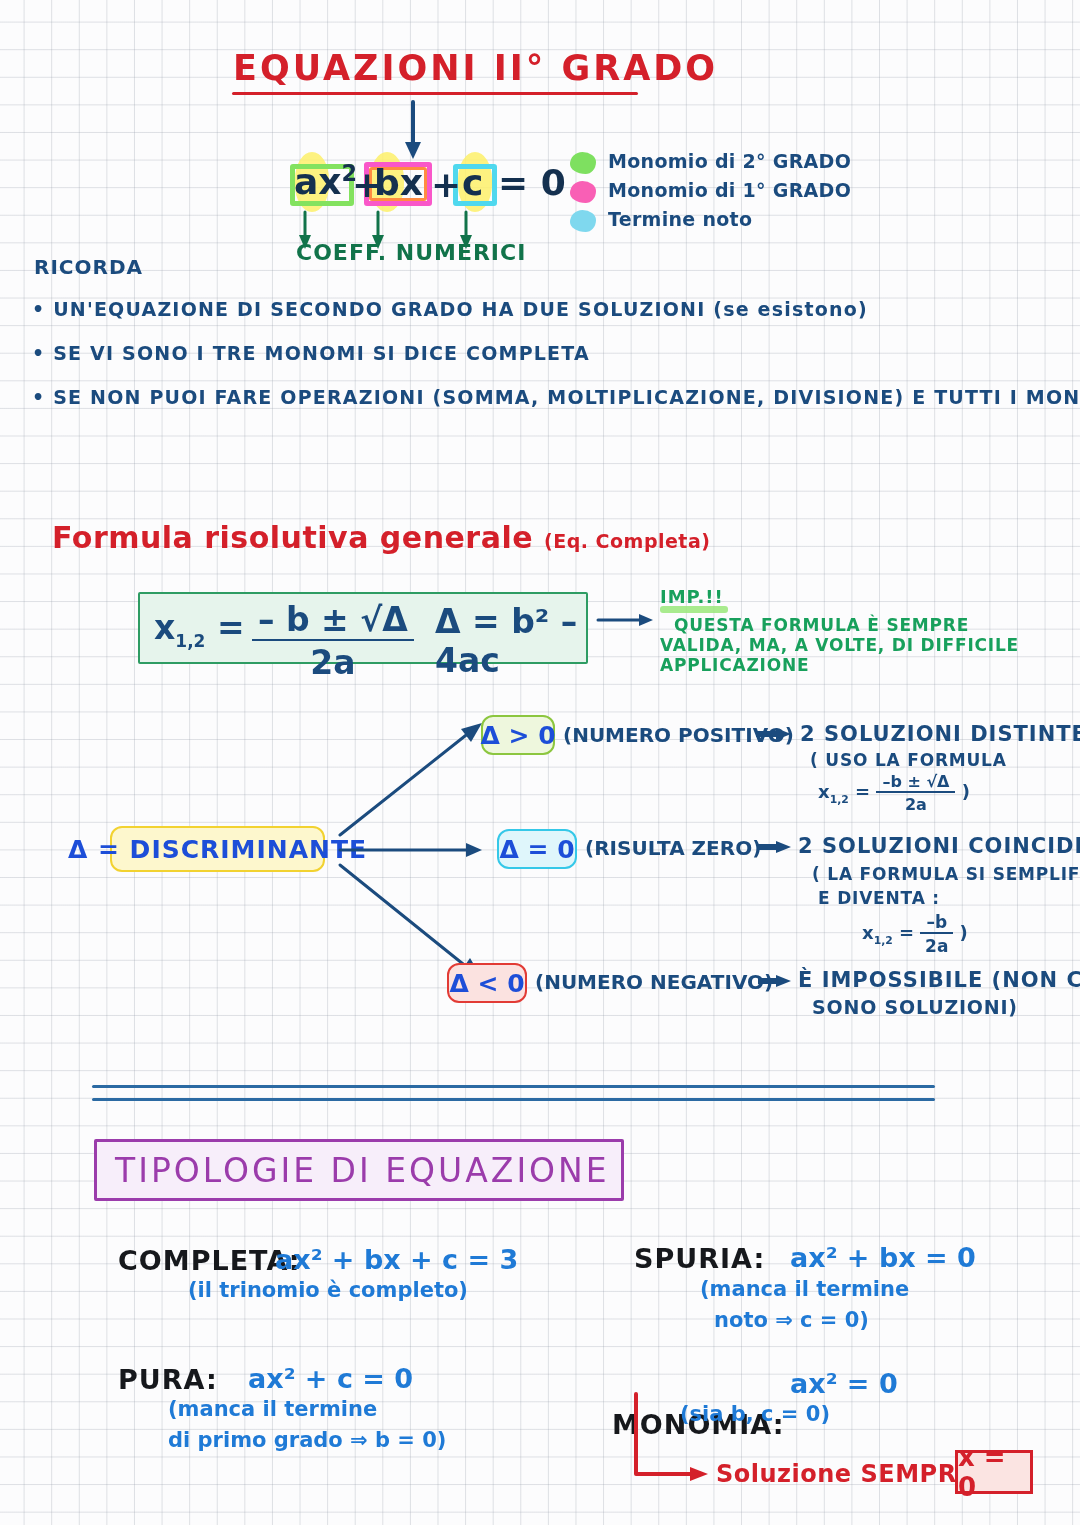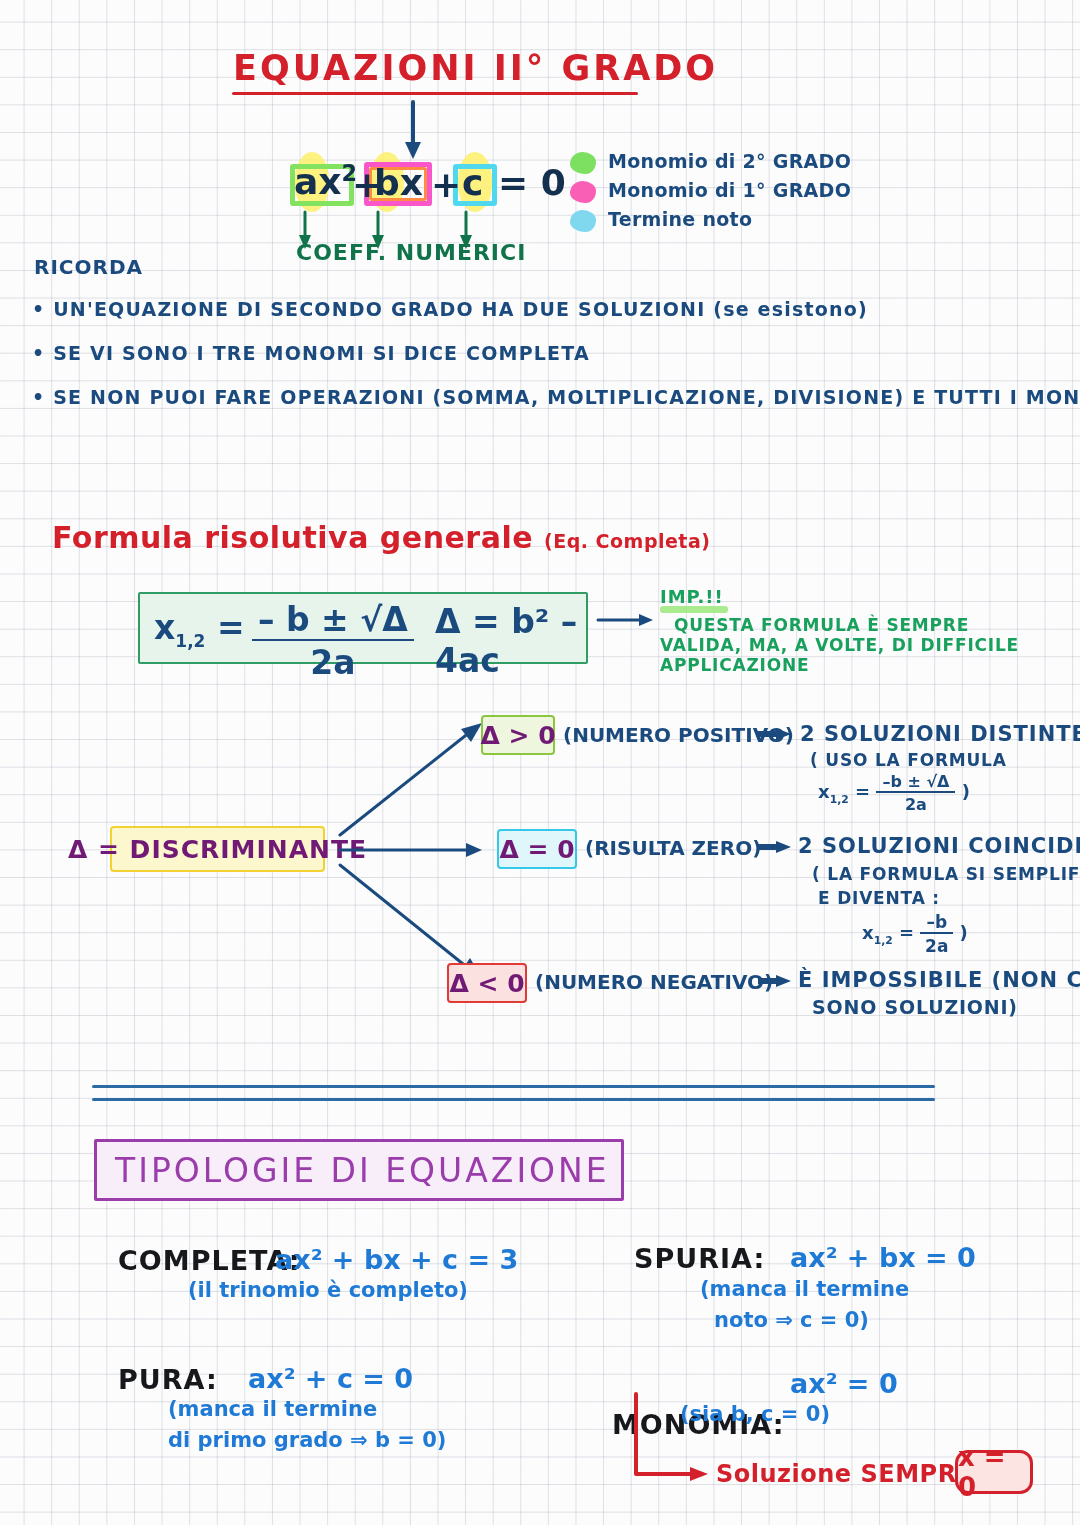--- a/index.html
+++ b/index.html
@@ -84,23 +84,23 @@
     background:#e6f4ec;
     border-radius:2px;
   }
   .frac{display:inline-block;text-align:center;vertical-align:middle;}
   .frac .num{display:block;padding:0 6px;border-bottom:2.5px solid #1b4b7e;}
   .frac .den{display:block;padding-top:2px;}
   .fbig{font-size:33px;font-weight:700;color:#1b4b7e;font-family:"DejaVu Sans",sans-serif;}
   .fsub{font-size:17px;vertical-align:sub;}
 
   
-  .dbox{position:absolute;box-sizing:border-box;border-radius:4px;
+  .dbox{position:absolute;box-sizing:border-box;border-radius:12px;
         display:flex;align-items:center;justify-content:center;
-        font-family:"DejaVu Sans",sans-serif;font-weight:700;color:#701a75;white-space:nowrap;text-align:center;}
+        font-family:"DejaVu Sans",sans-serif;font-weight:700;color:#1d4ed8;white-space:nowrap;text-align:center;}
   .dbox-yellow{border:2.5px solid #f2d230;background:#fdf7cd;font-size:25px;letter-spacing:1px;}
   .dbox-green {border:2.5px solid #8cc63f;background:#eef7dd;font-size:25px;}
   .dbox-cyan  {border:2.5px solid #35c8e8;background:#dff6fb;font-size:25px;}
   .dbox-red   {border:2.5px solid #e23b35;background:#fbe2e0;font-size:25px;}
 
   .branch-txt{font-family:"DejaVu Sans",sans-serif;font-weight:700;color:#1b4b7e;white-space:nowrap;}
 
   
   .divline{height:2.5px;background:#2b6aa3;border-radius:2px;}
 
@@ -340,15 +340,15 @@
 
   <div class="abs" style="left:632px;top:1394px;">
     <svg width="80" height="94" viewBox="0 0 80 94">
       <path d="M4,0 L4,80 L62,80" fill="none" stroke="#d4202a" stroke-width="4" stroke-linecap="round" stroke-linejoin="round"></path>
       <polygon points="76,80 58,73 58,87" fill="#d4202a"></polygon>
     </svg>
   </div>
 
   <div class="abs red-note" style="left:716px;top:1460px;">Soluzione SEMPRE</div>
 
-  <div class="abs" id="sol-box" style="left:955px;top:1450px;width:78px;height:44px;border-radius:13px;">x = 0</div>
+  <div class="abs" id="sol-box" style="left:955px;top:1450px;width:78px;height:44px;">x = 0</div>
 
 </div>
 
 </body></html>

